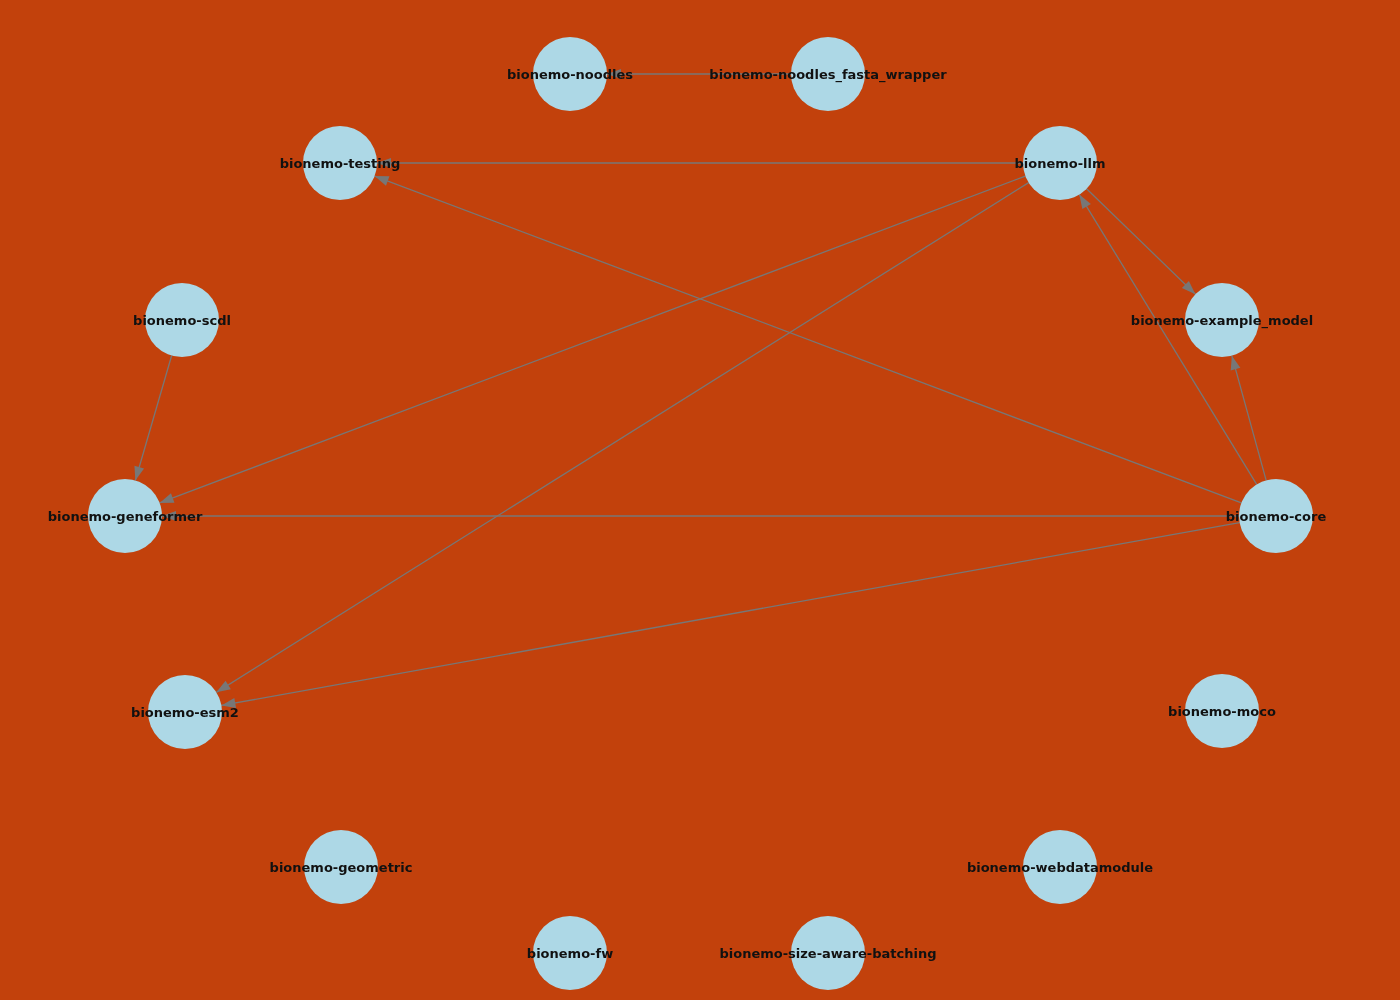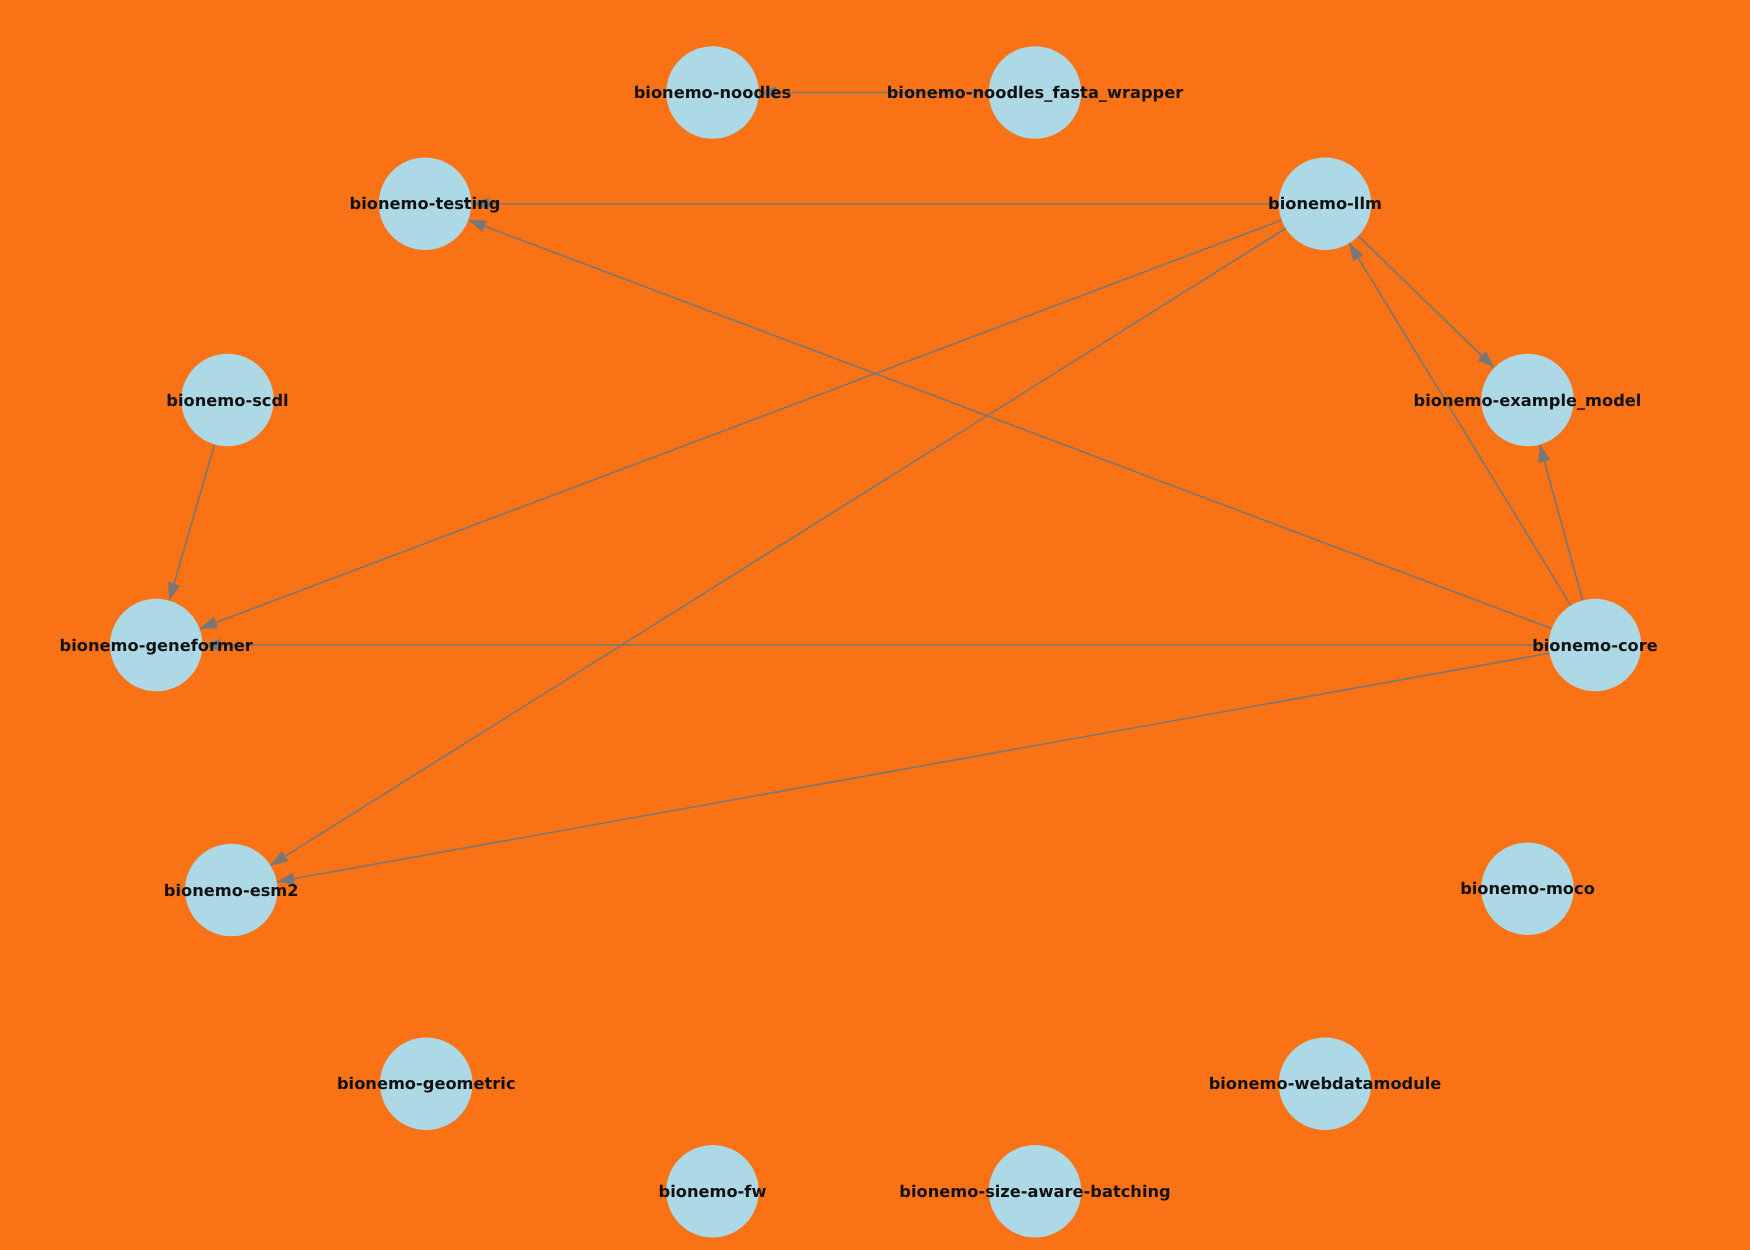--- a/index.html
+++ b/index.html
@@ -4,21 +4,21 @@
 <style>
   html, body {
     margin: 0;
     padding: 0;
     background: #ffffff;
   }
   #canvas-wrap {
     position: relative;
     width: 1400px;
     height: 1000px;
-    background: #f97316;
+    background: #c2410c;
     overflow: hidden;
     font-family: "DejaVu Sans", "Liberation Sans", sans-serif;
   }
   svg#graph {
     display: block;
     width: 1400px;
     height: 1000px;
   }
   .edge-line {
     stroke: #777777;

